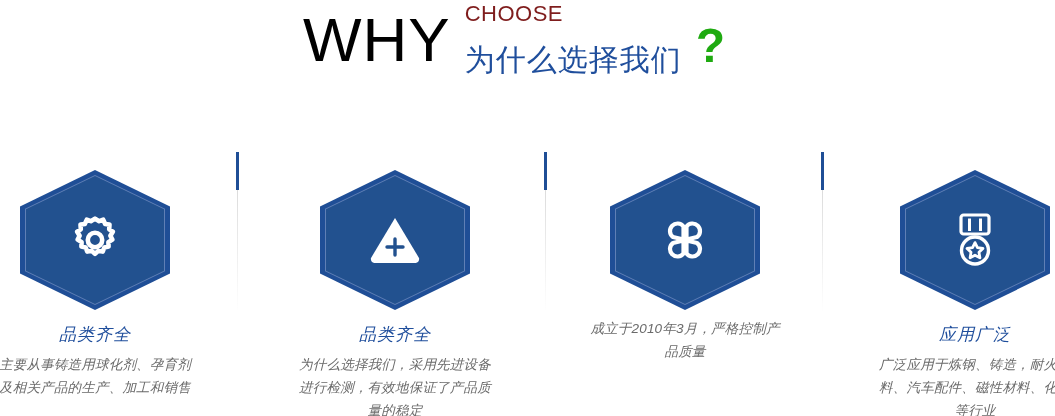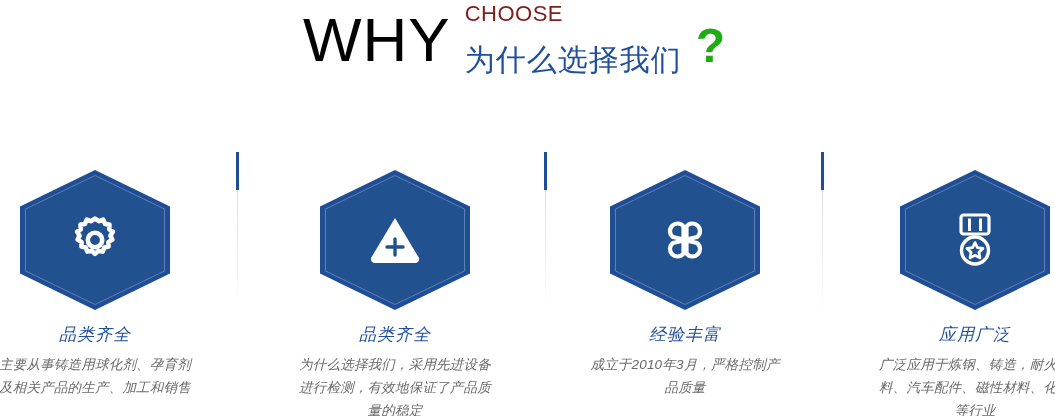--- a/index.html
+++ b/index.html
@@ -237,21 +237,20 @@
         <svg width="50" height="50" viewBox="0 0 50 50">
           <g fill="none" stroke="#ffffff" stroke-width="4.2" stroke-linecap="round" stroke-linejoin="round">
             <path d="M23 23 L23 10 a7.5 7.5 0 1 0 -10.5 10.5 L23 23 Z" transform="translate(0.5,1.5)"></path>
             <path d="M27 23 L27 10 a7.5 7.5 0 1 1 10.5 10.5 L27 23 Z" transform="translate(-0.5,1.5)"></path>
             <path d="M23 27 L23 40 a7.5 7.5 0 1 1 -10.5 -10.5 L23 27 Z" transform="translate(0.5,-1.5)"></path>
             <path d="M27 27 L27 40 a7.5 7.5 0 1 0 10.5 -10.5 L27 27 Z" transform="translate(-0.5,-1.5)"></path>
           </g>
         </svg>
       </div>
     </div>
-    <div class="card-title">经验丰富</div>
     <div class="card-desc">成立于2010年3月，严格控制产品质量</div>
   </div>
 
   <div class="card card-4">
     <div class="hex-wrap">
       <div class="hex-outer"></div>
       <div class="hex-inner-line"></div>
       <div class="hex-inner-fill"></div>
       <div class="hex-icon">
         <svg width="46" height="56" viewBox="0 0 46 56">

